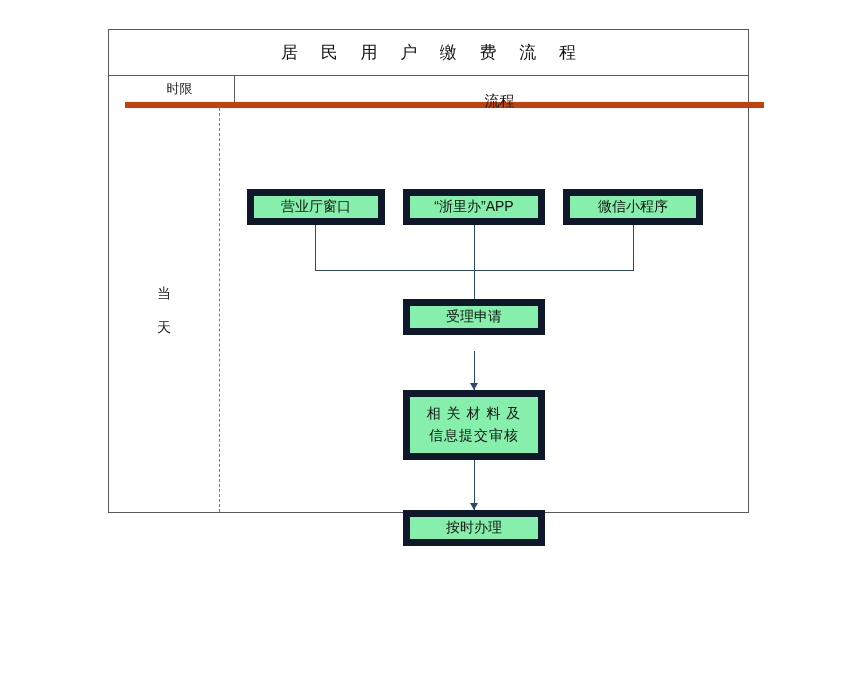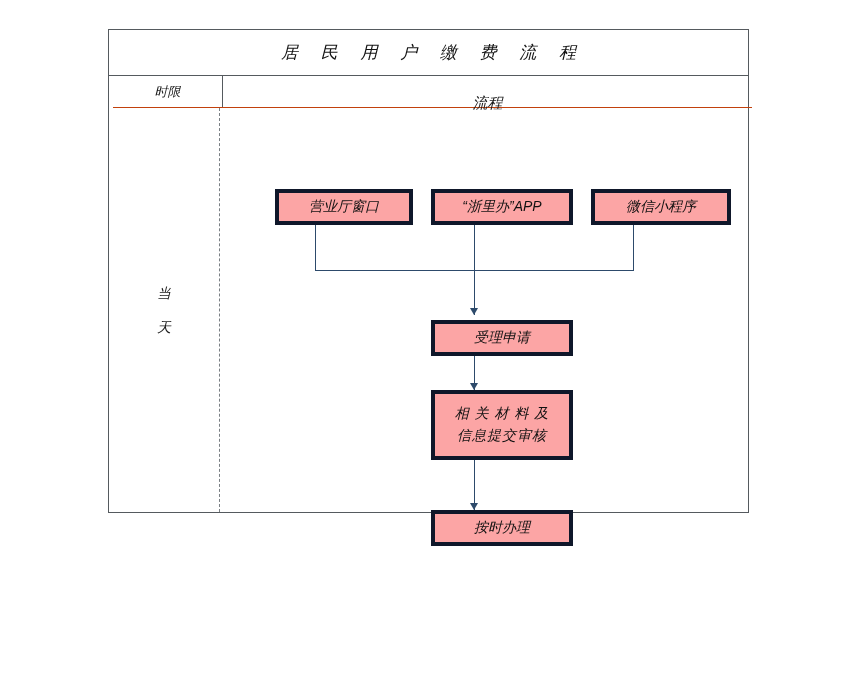--- a/index.html
+++ b/index.html
@@ -18,21 +18,20 @@
 
   .diagram {
     position: absolute;
     left: 108px;
     top: 29px;
     width: 641px;
     height: 484px;
     border: 1px solid #555a5e;
     box-sizing: border-box;
     background: #ffffff;
-    font-style: italic;
   }
 
   
   .title-row {
     position: absolute;
     left: 0;
     top: 0;
     width: 100%;
     height: 46px;
     border-bottom: 1px solid #555a5e;
@@ -44,25 +43,25 @@
   .title-text {
     font-size: 17px;
     letter-spacing: 9px;
     text-indent: 9px;
     color: #111;
   }
 
   
   .header-row {
     position: absolute;
-    left: 4px;
+    left: 16px;
     top: 46px;
     width: 100%;
     height: 32px;
-    border-bottom: 1px solid #c2410c;
+    border-bottom: 6px solid #c2410c;
     box-sizing: border-box;
   }
   .header-left {
     position: absolute;
     left: 0;
     top: 0;
     width: 110px;
     height: 100%;
     border-right: 1px solid #555a5e;
     box-sizing: border-box;
@@ -110,46 +109,45 @@
     flex-direction: column;
     align-items: center;
     justify-content: center;
     font-size: 14px;
     line-height: 34px;
   }
 
   
   .node {
     position: absolute;
-    border: 4px solid #0f172a;
-    background: #fca5a5;
+    border: 7px solid #0f172a;
+    background: #86efac;
     box-sizing: border-box;
     display: flex;
     align-items: center;
     justify-content: center;
     text-align: center;
     font-size: 14px;
     color: #111;
     line-height: 1.55;
     z-index: 3;
-    margin-left: 28px;
   }
   .node.two-line {
     flex-direction: column;
     letter-spacing: 1px;
   }
   .node .ln { display: block; }
 
   
   #node-hall   { left: 138px; top: 81px;  width: 138px; height: 36px; }
   #node-app    { left: 294px; top: 81px;  width: 142px; height: 36px; justify-content: center; }
   #node-wechat { left: 454px; top: 81px;  width: 140px; height: 36px; text-align: right; }
 
   
-  #node-accept  { left: 294px; top: 212px; width: 142px; height: 36px; }
+  #node-accept  { left: 294px; top: 191px; width: 142px; height: 36px; }
   #node-submit  { left: 294px; top: 282px; width: 142px; height: 70px; }
   #node-handle  { left: 294px; top: 402px; width: 142px; height: 36px; }
 
   
   .conn {
     position: absolute;
     background: #2d4a6b;
     z-index: 1;
   }
   .v { width: 1px; }

